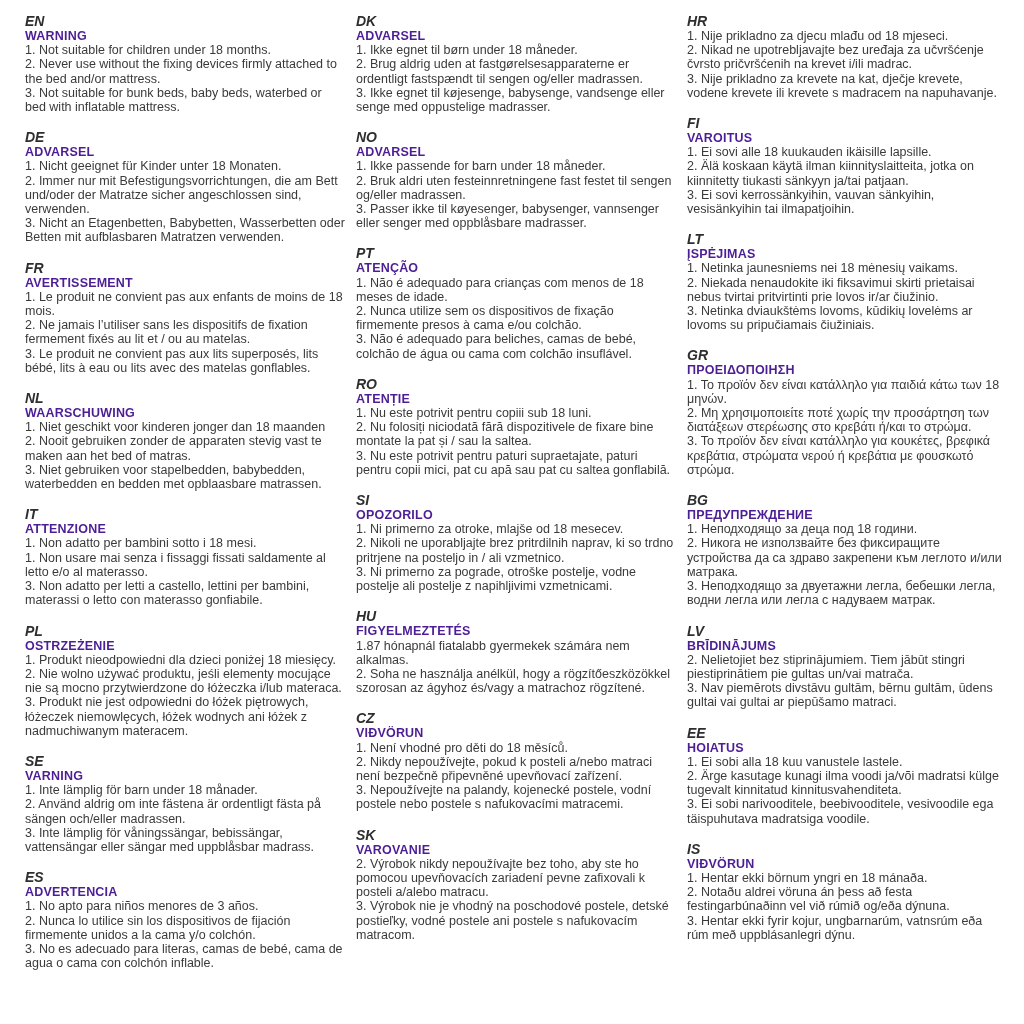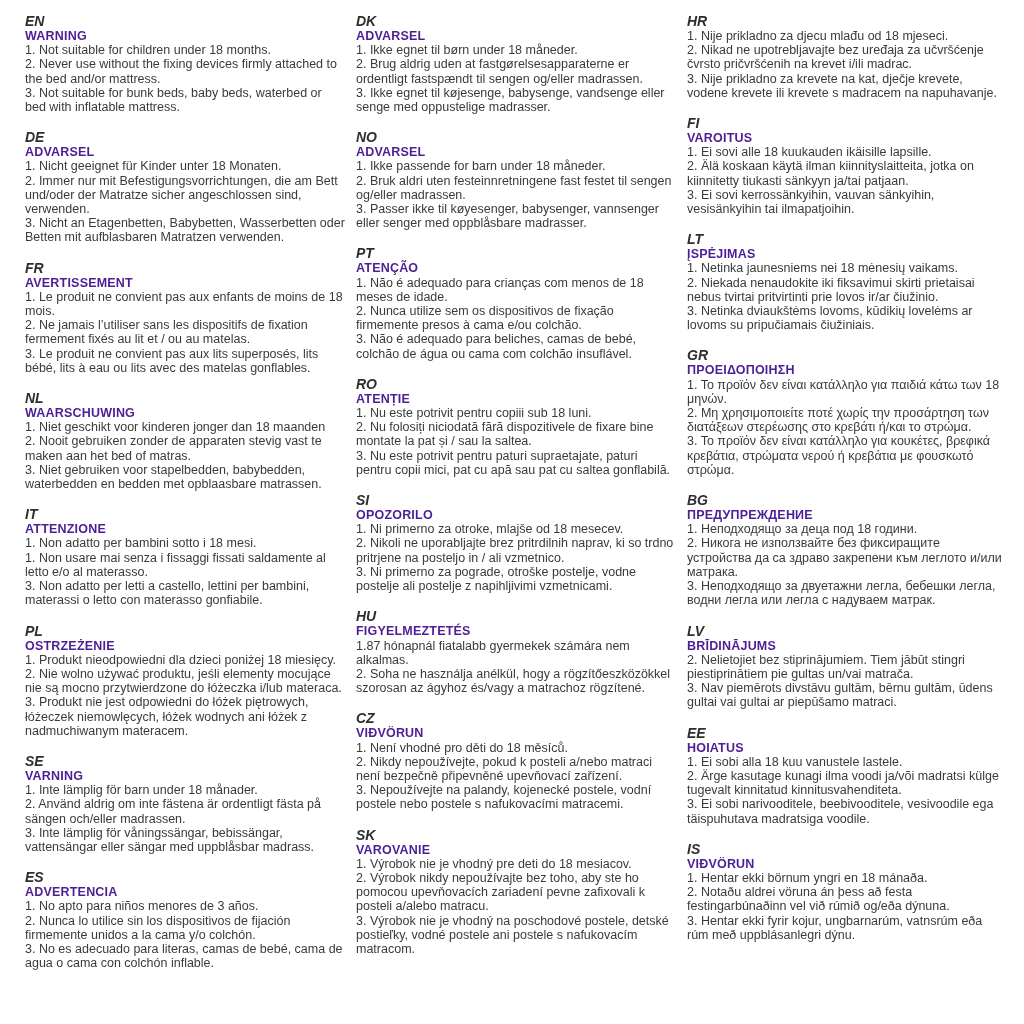--- a/index.html
+++ b/index.html
@@ -145,21 +145,20 @@
       <section class="lang-section">
     <div class="lang-code">CZ</div>
     <div class="lang-header">VIÐVÖRUN</div>
   <div class="warning-item">1. Není vhodné pro děti do 18 měsíců.</div>
         <div class="warning-item">2. Nikdy nepoužívejte, pokud k posteli a/nebo matraci není bezpečně připevněné upevňovací zařízení.</div>
         <div class="warning-item">3. Nepoužívejte na palandy, kojenecké postele, vodní postele nebo postele s nafukovacími matracemi.</div>
       </section>
       <section class="lang-section">
     <div class="lang-code">SK</div>
     <div class="lang-header">VAROVANIE</div>
-  <div class="warning-item">1. Výrobok nie je vhodný pre deti do 18 mesiacov.</div>
         <div class="warning-item">2. Výrobok nikdy nepoužívajte bez toho, aby ste ho pomocou upevňovacích zariadení pevne zafixovali k posteli a/alebo matracu.</div>
         <div class="warning-item">3. Výrobok nie je vhodný na poschodové postele, detské postieľky, vodné postele ani postele s nafukovacím matracom.</div>
       </section>
     </div>
     <div class="col">
       <section class="lang-section">
     <div class="lang-code">HR</div>
   <div class="warning-item">1. Nije prikladno za djecu mlađu od 18 mjeseci.</div>
         <div class="warning-item">2. Nikad ne upotrebljavajte bez uređaja za učvršćenje čvrsto pričvršćenih na krevet i/ili madrac.</div>
         <div class="warning-item">3. Nije prikladno za krevete na kat, dječje krevete, vodene krevete ili krevete s madracem na napuhavanje.</div>

